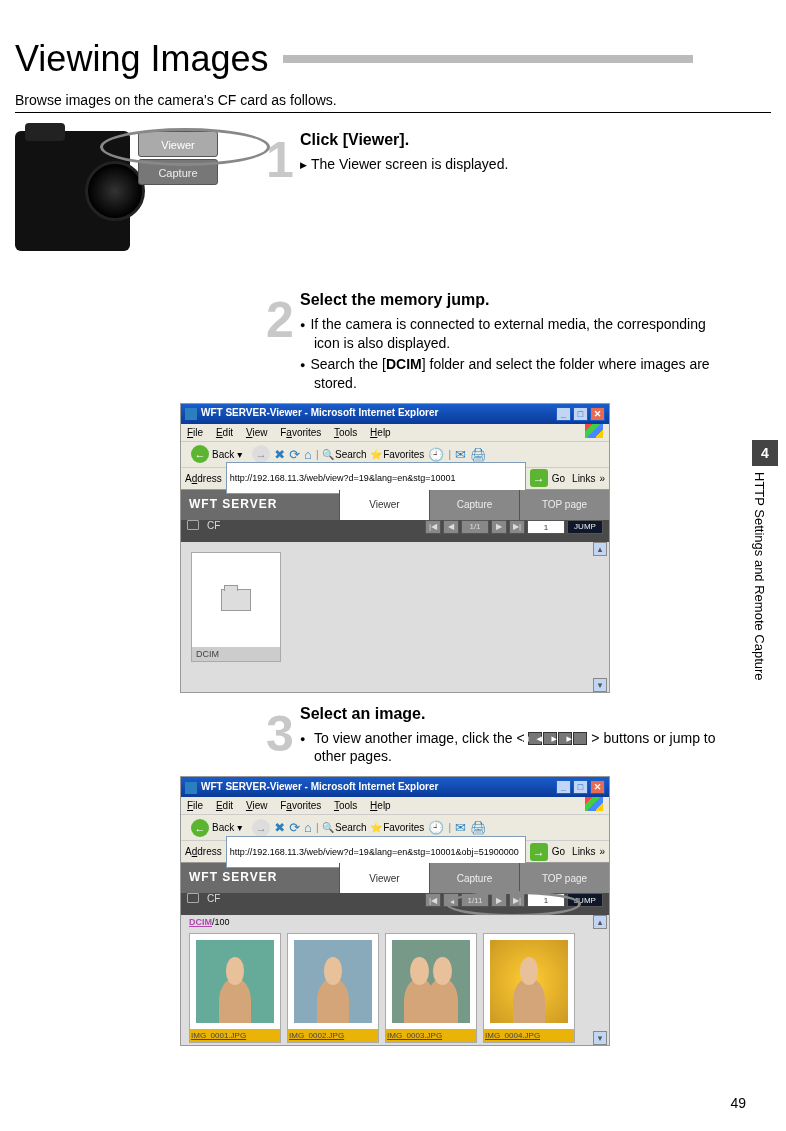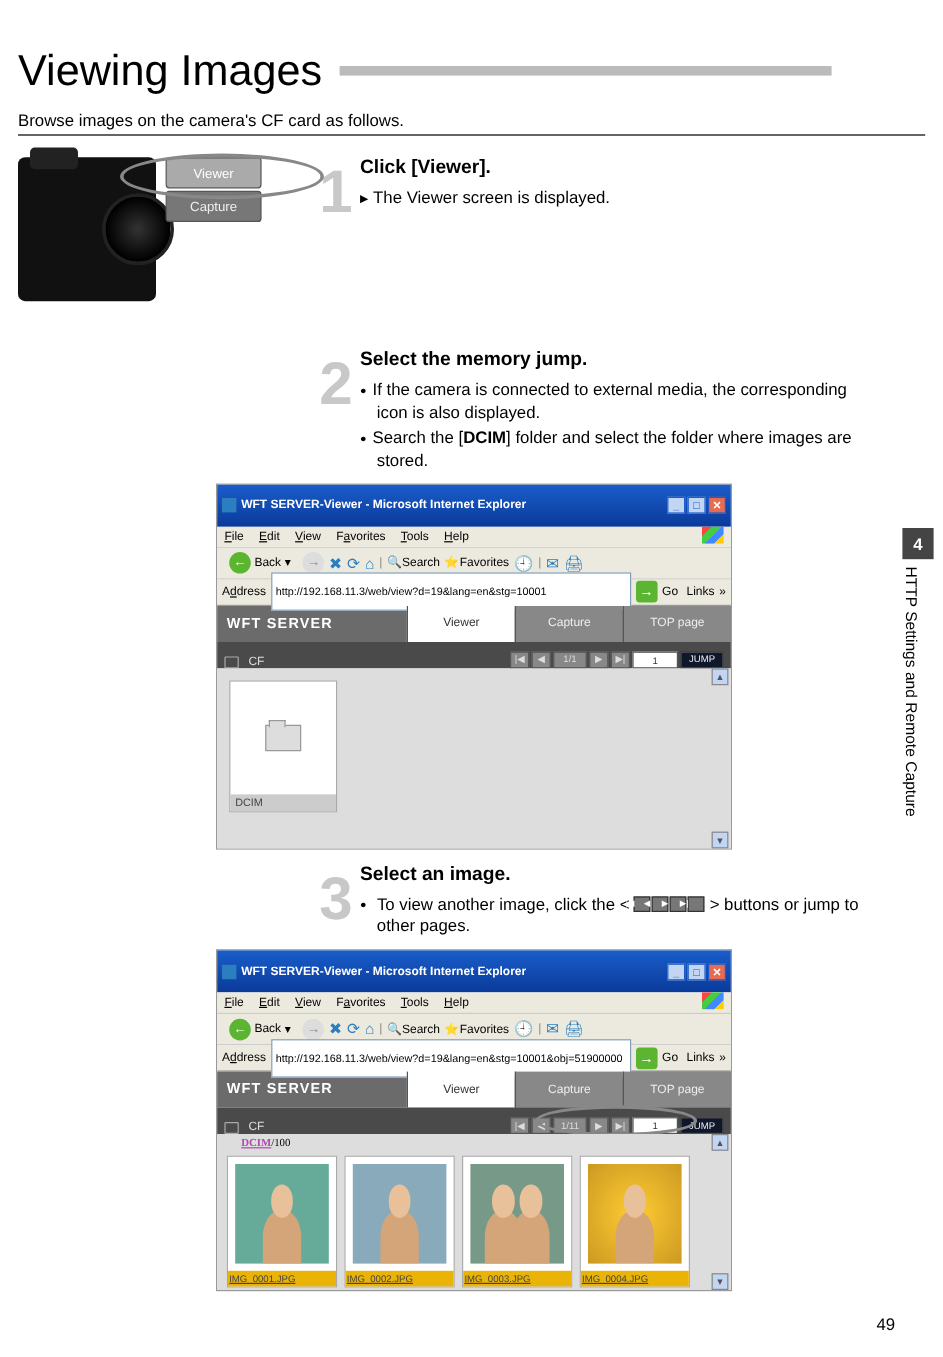--- a/index.html
+++ b/index.html
@@ -116,21 +116,21 @@
     pointer-events: none;
   }
   .oval-viewer { width: 170px; height: 38px; left: 85px; top: -3px; }
   .screenshot {
     margin: 8px 0 0 180px;
     width: 430px;
     border: 1px solid #999;
   }
   .ss-titlebar {
     background: linear-gradient(#1a5dca,#0a3a9a);
-    height: 35px;
+    height: 20px;
     display: flex;
     align-items: center;
     justify-content: space-between;
     padding: 0 4px;
     color: #fff;
     font-size: 10px;
     font-weight: bold;
   }
   .ss-titlebar .wbtns { display:flex; gap:2px;}
   .wbtn { width:15px;height:14px;background:#c2d6f4;border:1px solid #1a5dca; display:flex;align-items:center;justify-content:center;font-size:9px;color:#1a5dca;}
@@ -168,21 +168,21 @@
   }
   .ss-addrbar input{flex:1;height:32px;font-size:9px;padding:0 3px;border:1px solid #7f9db9;background:#fff;}
   .ss-go{width:18px;height:18px;background:#5cb531;border-radius:3px;color:#fff;display:flex;align-items:center;justify-content:center;font-size:12px;}
   .ss-content{
     background:#6b6b6b;display:flex;height:30px;align-items:stretch;
   }
   .wft-label{flex:1;color:#fff;font-size:12px;font-weight:bold;letter-spacing:1px;padding:7px 8px;}
   .wft-tab{width:90px;background:#888;color:#eee;font-size:10px;display:flex;align-items:center;justify-content:center;border-left:1px solid #555;}
   .wft-tab.active{background:#fff;color:#333;}
   .ss-bar2{
-    background:#4a4a4a;height:22px;display:flex;align-items:flex-end;padding:0 6px;gap:8px;font-size:10px;color:#ddd;
+    background:#4a4a4a;height:22px;display:flex;align-items:flex-start;padding:0 6px;gap:8px;font-size:10px;color:#ddd;
   }
   .card-icn{display:inline-block;width:12px;height:10px;border:1px solid #aaa;border-radius:1px;}
   .ss-bar2 .nav-group{margin-left:auto;display:flex;align-items:center;gap:2px;}
   .navb{width:16px;height:14px;background:#888;border:1px solid #555;color:#ddd;font-size:8px;display:flex;align-items:center;justify-content:center;}
   .pgbox{width:38px;height:14px;background:#fff;border:1px solid #555;font-size:8px;text-align:center;line-height:14px;color:#333;}
   .jump{width:36px;height:14px;background:#0f172a;border:1px solid #555;color:#eee;font-size:8px;display:flex;align-items:center;justify-content:center;}
   .ss-body{
     background:#ddd;height:150px;padding:10px;position:relative;
   }
   .scroll-arrow{position:absolute;right:2px;width:14px;height:14px;background:#c2d6f4;border:1px solid #888;font-size:9px;display:flex;align-items:center;justify-content:center;color:#555;}
@@ -211,21 +211,21 @@
     letter-spacing:0px;
     padding-top:6px;
     height:300px;
     text-align:left;
   }
   .page-num{
     position:absolute;bottom:20px;right:40px;font-size:14px;
   }
   .nav-icons{display:inline-flex;gap:1px;vertical-align:middle;}
   .nicon{width:14px;height:13px;background:#777;border:1px solid #333;display:inline-flex;align-items:center;justify-content:center;font-size:7px;color:#fff;}
-  .dcim-crumb{position:absolute;top:2px;left:20px;font-size:9px;font-family:Liberation Serif, serif;}
+  .dcim-crumb{position:absolute;top:2px;left:8px;font-size:9px;}
   .dcim-crumb .pur{color:#b348b3;font-weight:bold;text-decoration:underline;}
   .ss-bar2b{position:relative;}
 </style>
 </head>
 <body>
 
 <div>
   <span class="page-title">Viewing Images</span>
   <span class="title-bar"></span>
 </div>

